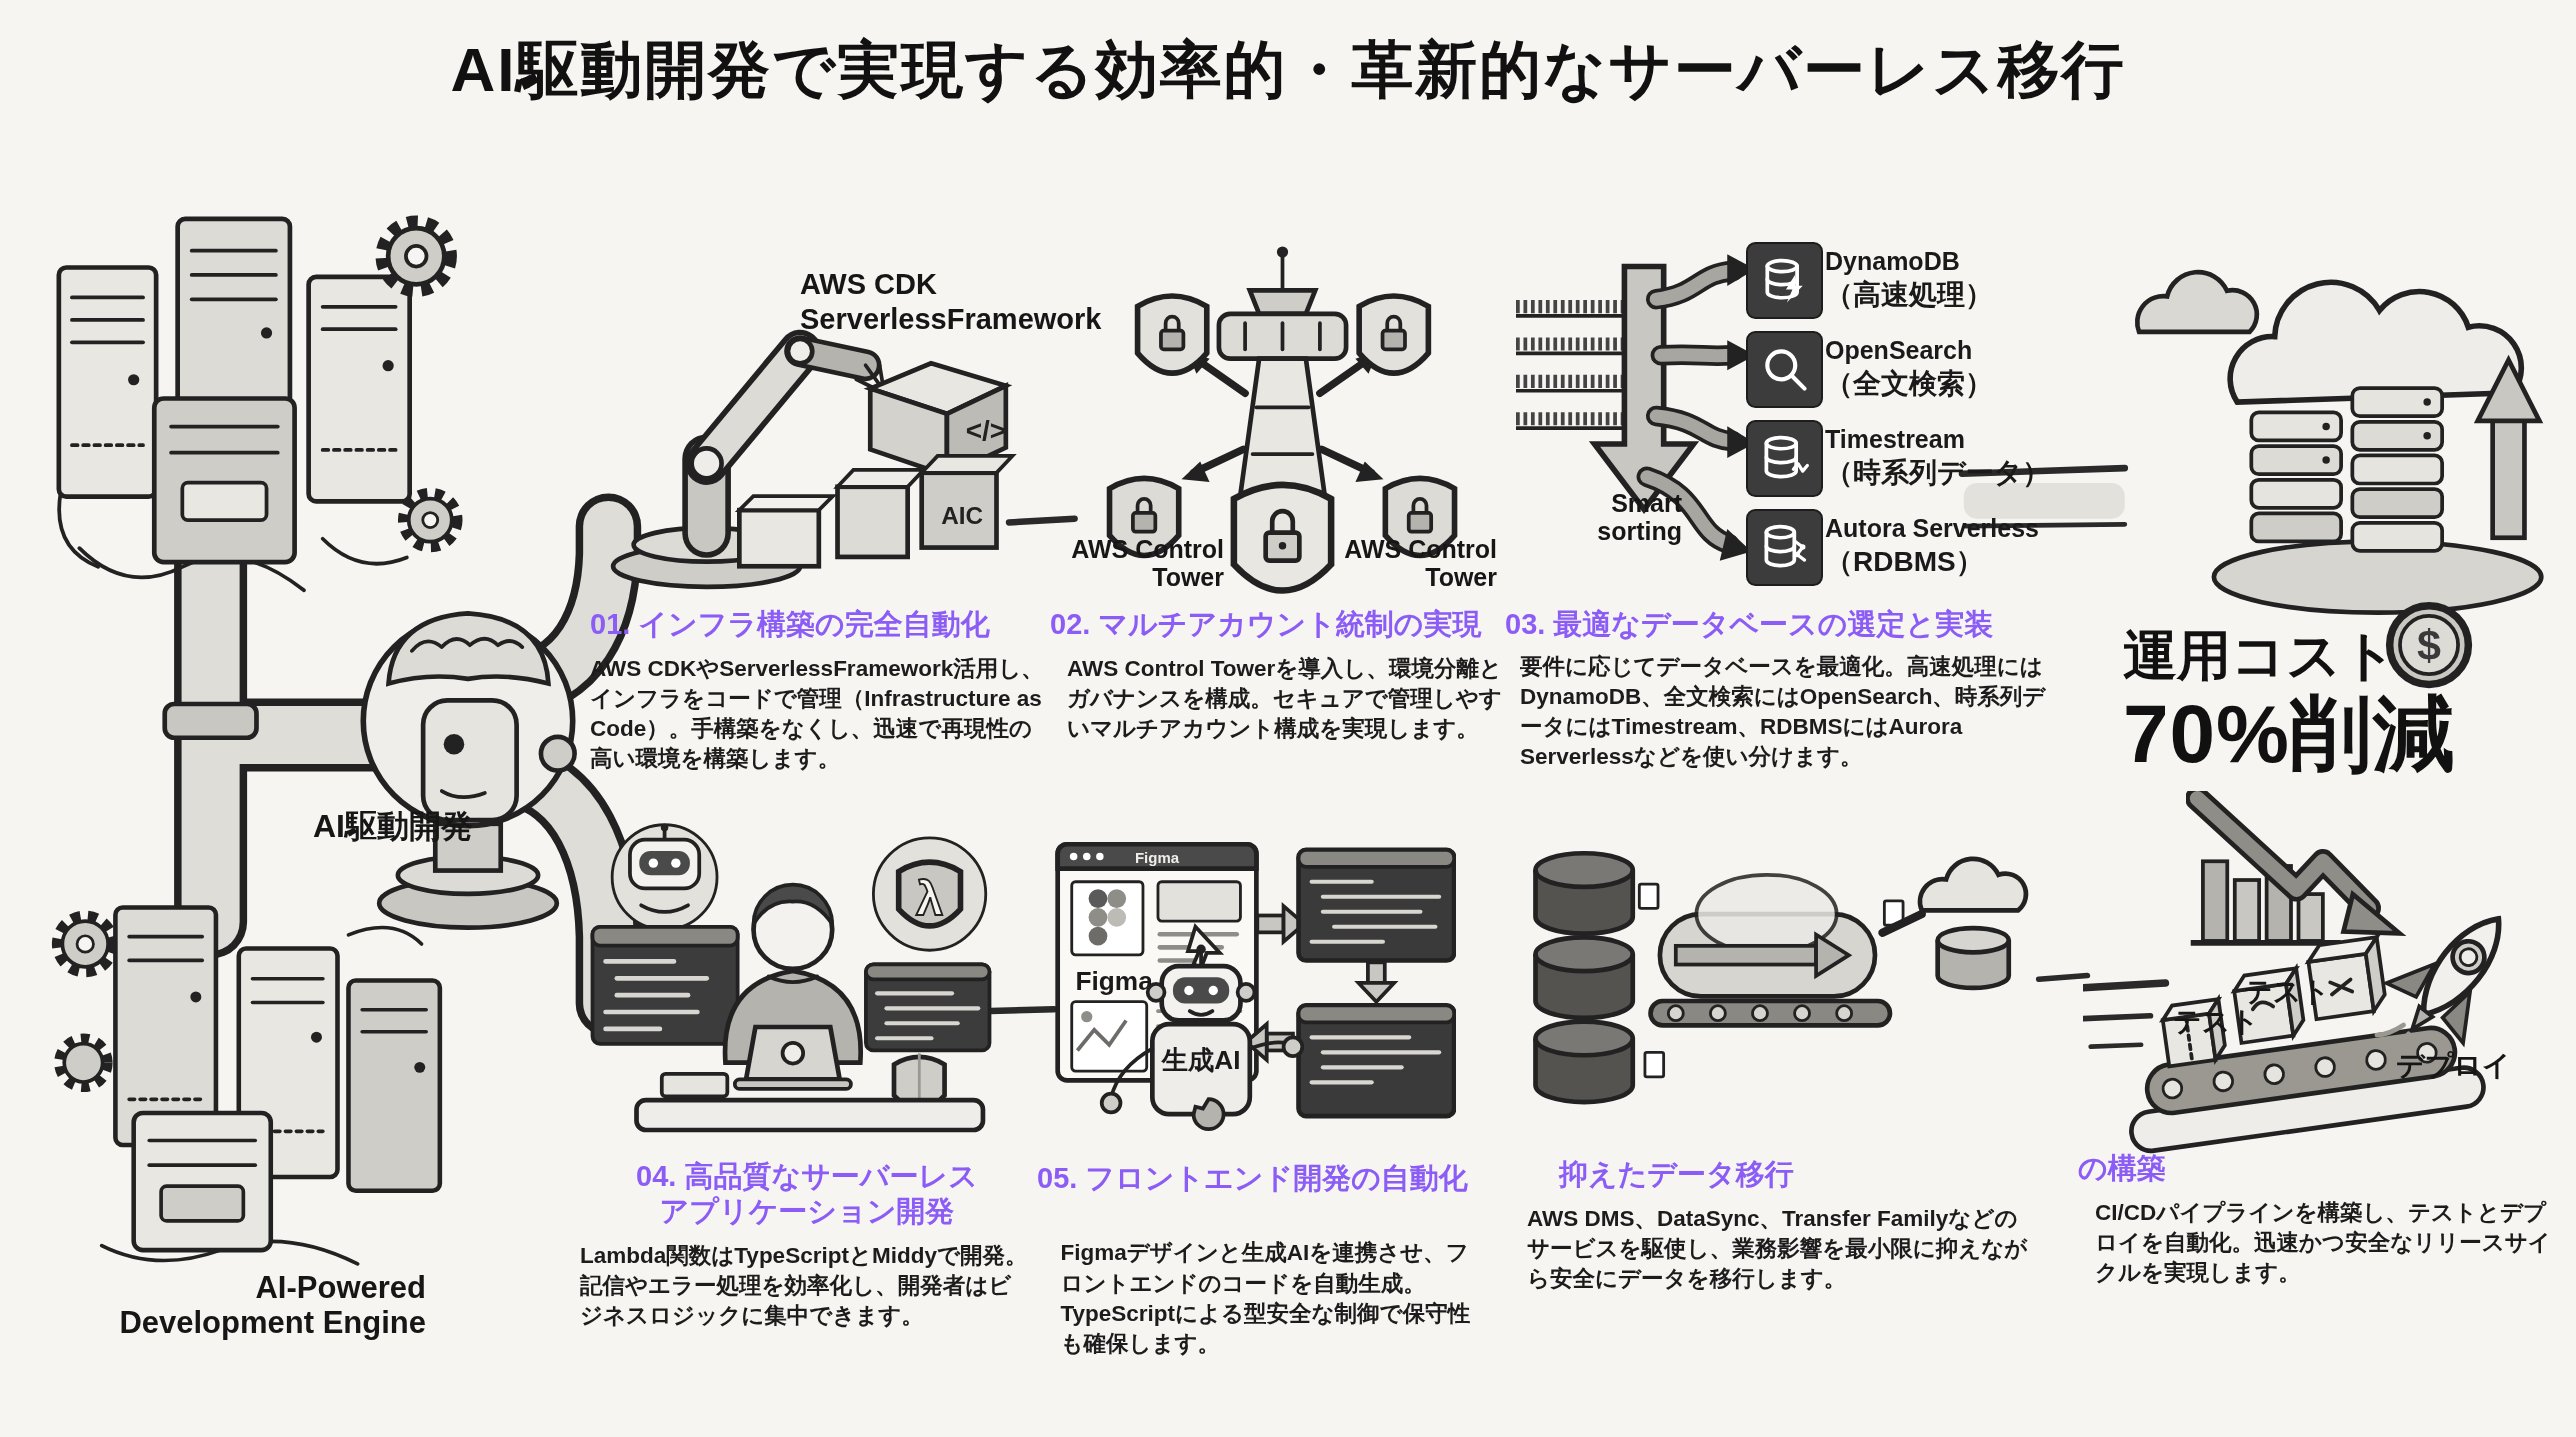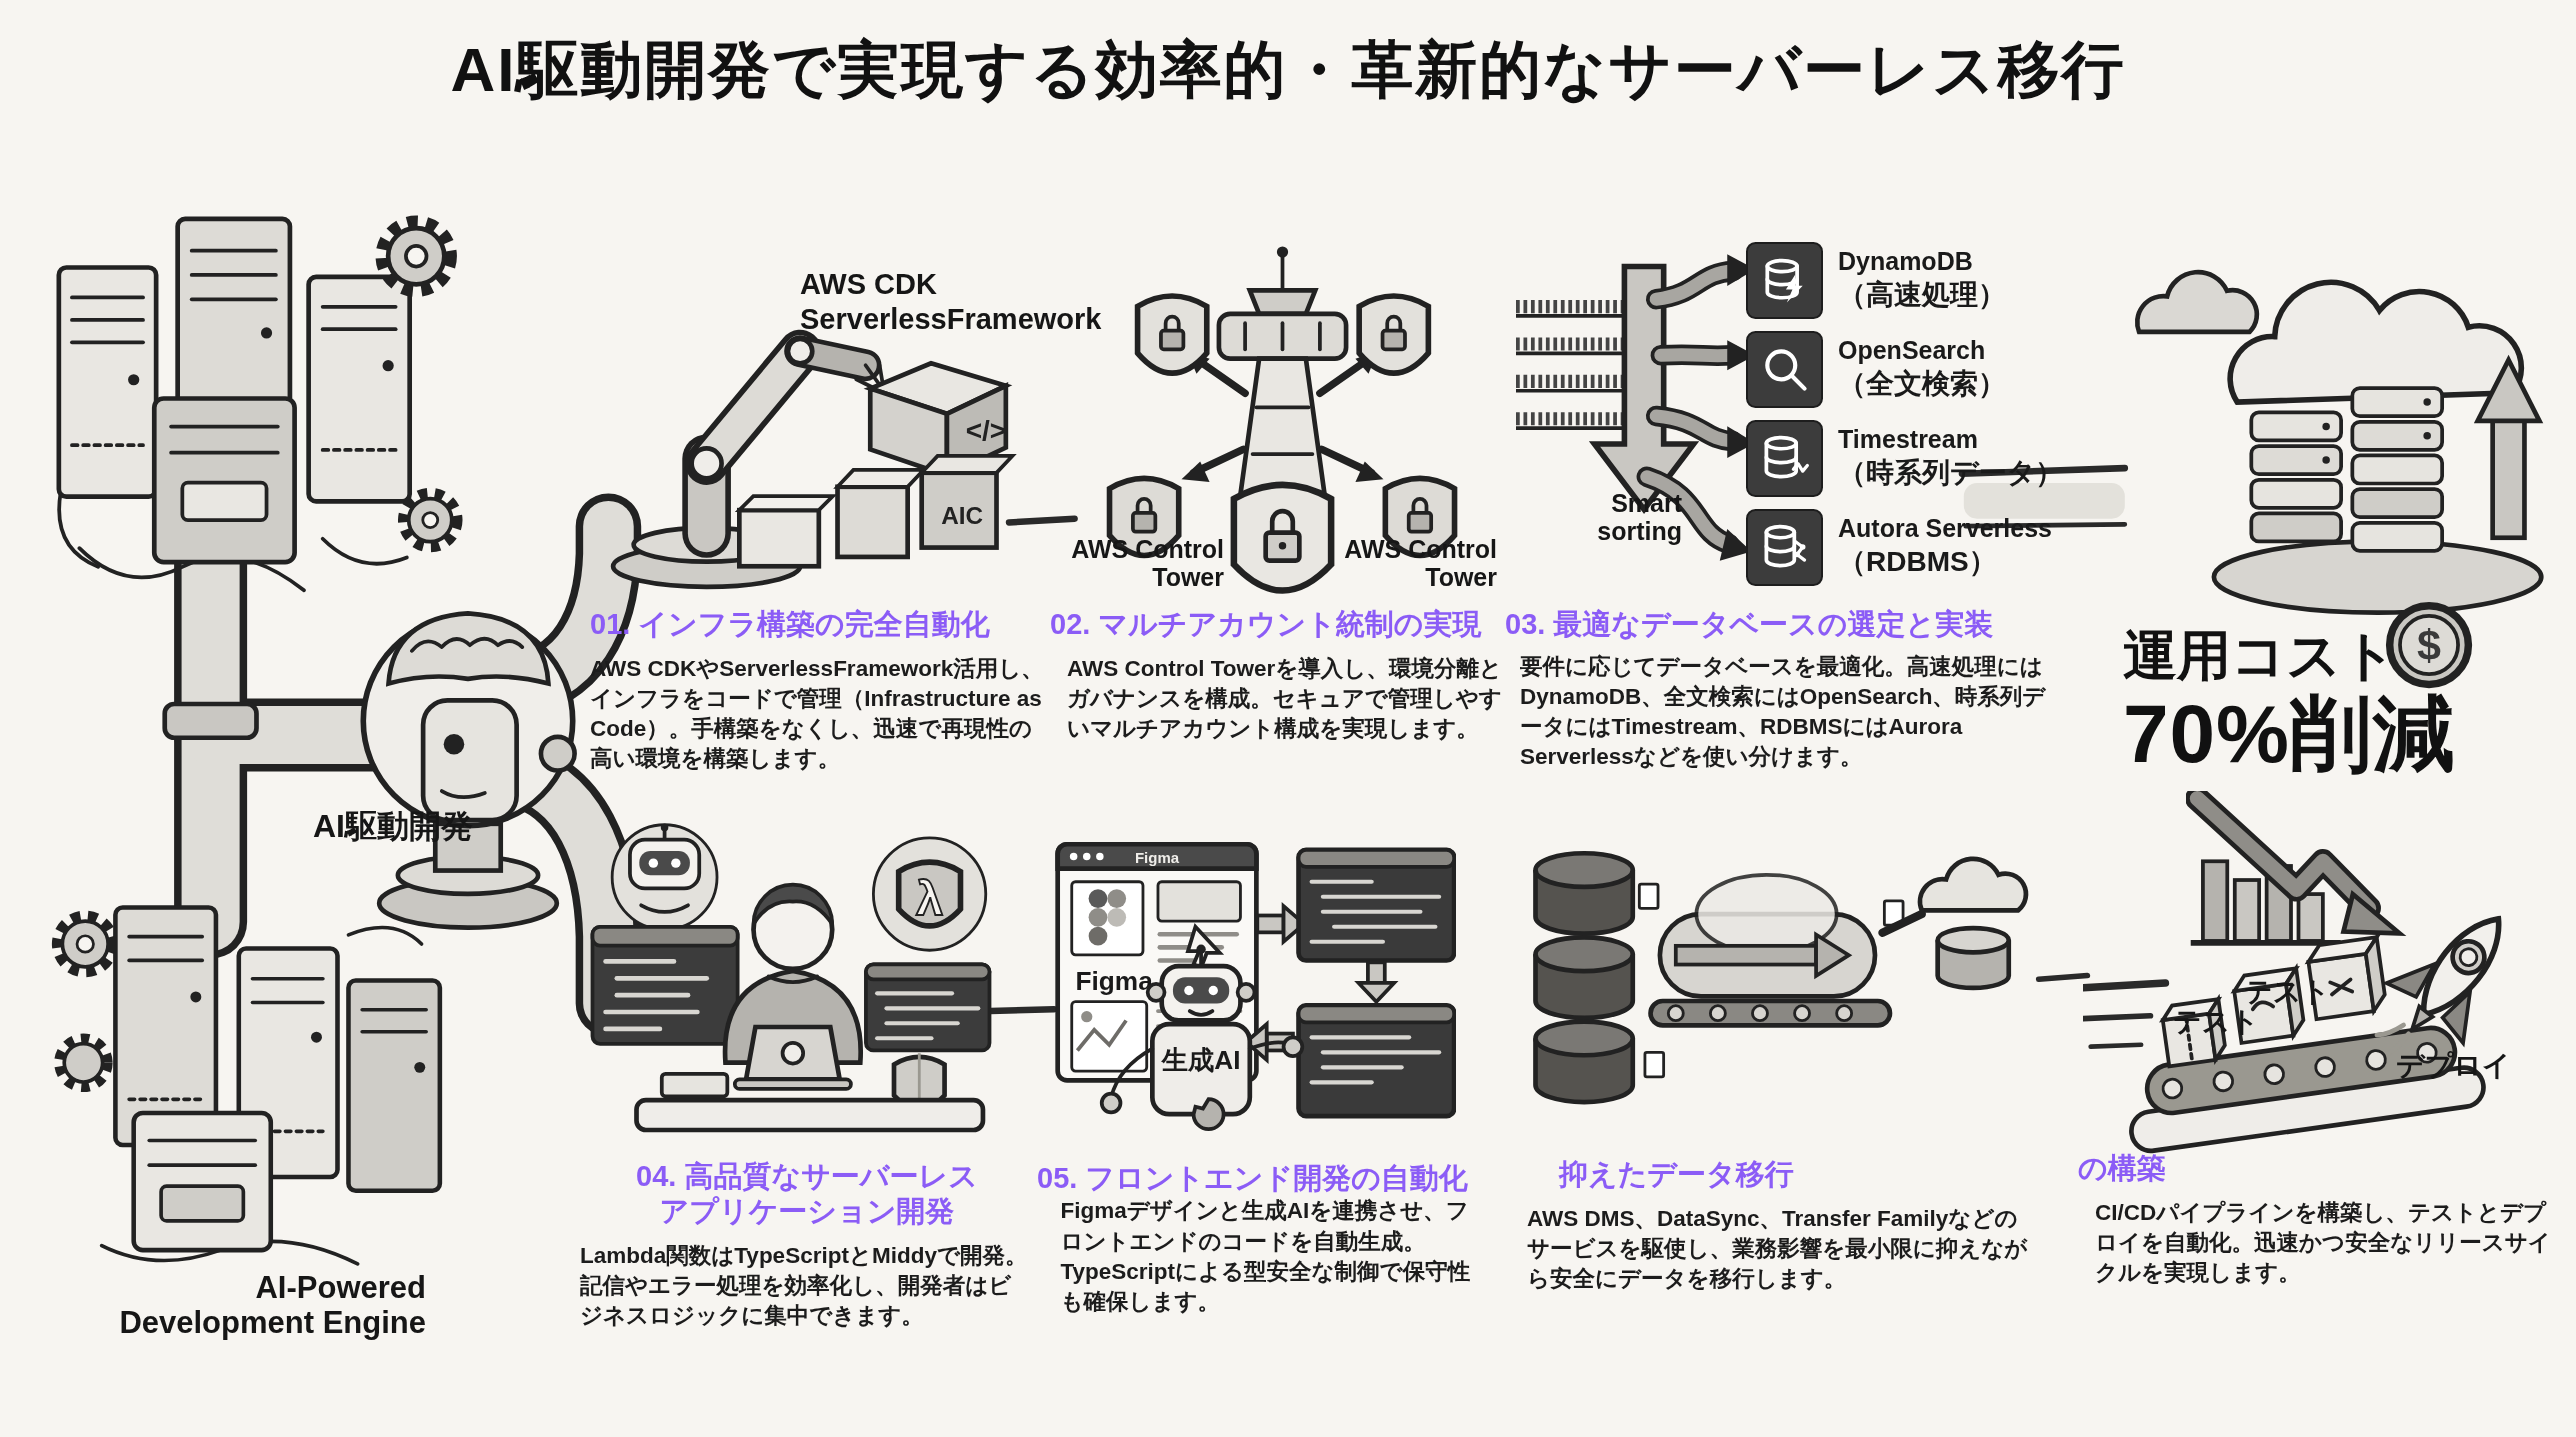--- a/index.html
+++ b/index.html
@@ -13,21 +13,21 @@
     left:0;right:0;top:28px;text-align:center;
     font-size:62px;font-weight:900;letter-spacing:1.9px;color:#111;
   }
   .sec-title{font-size:29px;font-weight:800;color:#8b5cf6;line-height:1.22;}
   .sec-body{font-size:22.5px;font-weight:700;color:#1c1c1c;line-height:1.34;}
   .callout{font-size:29px;font-weight:800;line-height:1.2;color:#161616;}
   .mini-label{font-size:25px;font-weight:800;color:#161616;text-align:right;line-height:1.12;}
   .jp-label{font-size:32px;font-weight:800;color:#161616;margin-left:37px;}
   .cost-line{font-size:54px;font-weight:900;color:#111;}
   .cost-big{font-size:82px;font-weight:900;color:#111;letter-spacing:0.9px;}
-  .db-row{display:flex;align-items:center;gap:15px;margin-bottom:12px;}
+  .db-row{display:flex;align-items:center;gap:2px;margin-bottom:12px;}
   .db-tile{width:73px;height:73px;border-radius:9.4px;background:#3c3c3c;border:2.8px solid #1d1d1d;
     display:flex;align-items:center;justify-content:center;flex:0 0 auto;}
   .db-name{font-size:25px;font-weight:800;line-height:1.15;}
   .db-note{font-size:28px;font-weight:700;}
   svg{display:block;}
   .ln{stroke:#222;fill:none;stroke-width:4;stroke-linecap:round;stroke-linejoin:round;}
   .center{text-align:center;}
 </style>
 </head>
 <body>
@@ -562,21 +562,21 @@
     <path class="ln" d="M106 230 Q70 250 62 282" stroke-width="10"></path>
     <circle cx="62" cy="288" r="10" fill="#cfcdc8" stroke="#222" stroke-width="4"></circle>
     <path class="ln" d="M210 230 Q244 218 256 228" stroke-width="10"></path>
     <circle cx="256" cy="228" r="10" fill="#cfcdc8" stroke="#222" stroke-width="4"></circle>
     <path d="M150 300 a16 16 0 1 0 16 -16 l-6 10 -8 -2 Z" fill="#b5b3ae" stroke="#222" stroke-width="4"></path>
   </g>
 </svg>
 
 <div class="abs" style="left:1037px;top:1161px;width:440px">
   <div class="sec-title">05. フロントエンド開発の自動化</div>
-  <div class="sec-body" style="padding-left:23.4px">Figmaデザインと生成AIを連携させ、フロントエンドのコードを自動生成。TypeScriptによる型安全な制御で保守性も確保します。</div>
+  <div class="sec-body" style="margin-top:42px;padding-left:23.4px">Figmaデザインと生成AIを連携させ、フロントエンドのコードを自動生成。TypeScriptによる型安全な制御で保守性も確保します。</div>
 </div>
 
 <svg class="abs" style="left:1512px;top:828px" width="524" height="318" viewBox="0 0 560 340">
   <g>
     <g>
       <path d="M25 45 V95 a52 18 0 0 0 104 0 V45" fill="#55534f" stroke="#222" stroke-width="5"></path>
       <ellipse cx="77" cy="45" rx="52" ry="18" fill="#7a7874" stroke="#222" stroke-width="5"></ellipse>
     </g>
     <g>
       <path d="M25 135 V185 a52 18 0 0 0 104 0 V135" fill="#55534f" stroke="#222" stroke-width="5"></path>

